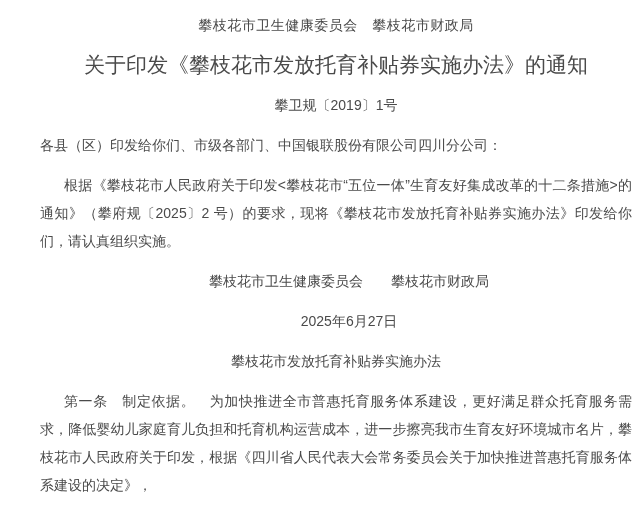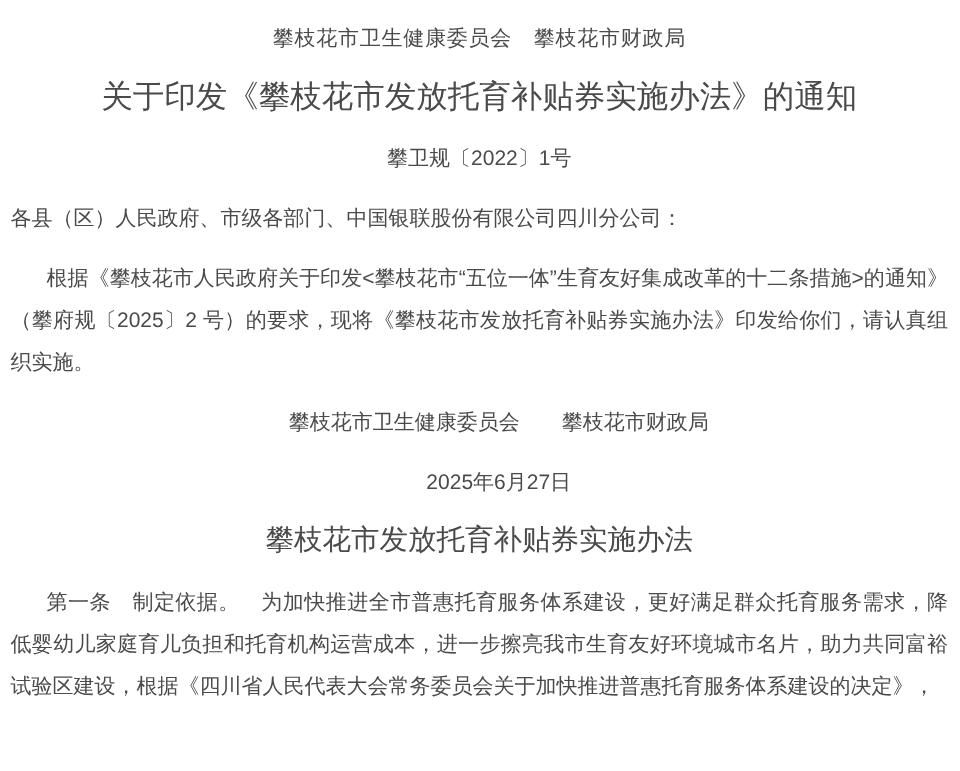--- a/index.html
+++ b/index.html
@@ -10,20 +10,21 @@
     width: 640px;
     height: 514px;
     overflow: hidden;
     background: #ffffff;
     color: #4a4a4a;
     font-family: "Liberation Sans", "DejaVu Sans", sans-serif;
     font-size: 14px;
   }
   .doc {
     padding: 11px 8px 0 7px;
+    margin-left: 33px;
   }
   .doc p {
     margin: 0 0 12px 0;
     line-height: 28px;
   }
   .center {
     text-align: center;
   }
   .header-orgs {
     font-size: 14px;
@@ -40,40 +41,40 @@
     text-indent: 24px;
   }
   .sig-offset {
     position: relative;
     left: 13px;
   }
   .attachment-label {
     padding-left: 19px;
   }
   .attachment-title {
-    font-size: 19px;
+    font-size: 14px;
   }
 </style>
 </head>
 <body>
 
 <div class="doc">
 
   <p class="center header-orgs">攀枝花市卫生健康委员会　攀枝花市财政局</p>
 
   <p class="center main-title">关于印发《攀枝花市发放托育补贴券实施办法》的通知</p>
 
-  <p class="center doc-number">攀卫规〔2022〕1号</p>
+  <p class="center doc-number">攀卫规〔2019〕1号</p>
 
-  <p class="salutation">各县（区）人民政府、市级各部门、中国银联股份有限公司四川分公司：</p>
+  <p class="salutation">各县（区）印发给你们、市级各部门、中国银联股份有限公司四川分公司：</p>
 
   <p class="body-para">根据《攀枝花市人民政府关于印发&lt;攀枝花市“五位一体”生育友好集成改革的十二条措施&gt;的通知》（攀府规〔2025〕2 号）的要求，现将《攀枝花市发放托育补贴券实施办法》印发给你们，请认真组织实施。</p>
 
   <p class="center sig-offset">攀枝花市卫生健康委员会　　攀枝花市财政局</p>
 
   <p class="center sig-offset">2025年6月27日</p>
 
 
   <p class="center attachment-title">攀枝花市发放托育补贴券实施办法</p>
 
-  <p class="body-para">第一条　制定依据。　为加快推进全市普惠托育服务体系建设，更好满足群众托育服务需求，降低婴幼儿家庭育儿负担和托育机构运营成本，进一步擦亮我市生育友好环境城市名片，助力共同富裕试验区建设，根据《四川省人民代表大会常务委员会关于加快推进普惠托育服务体系建设的决定》，</p>
+  <p class="body-para">第一条　制定依据。　为加快推进全市普惠托育服务体系建设，更好满足群众托育服务需求，降低婴幼儿家庭育儿负担和托育机构运营成本，进一步擦亮我市生育友好环境城市名片，攀枝花市人民政府关于印发，根据《四川省人民代表大会常务委员会关于加快推进普惠托育服务体系建设的决定》，</p>
 
 </div>
 
 </body></html>

